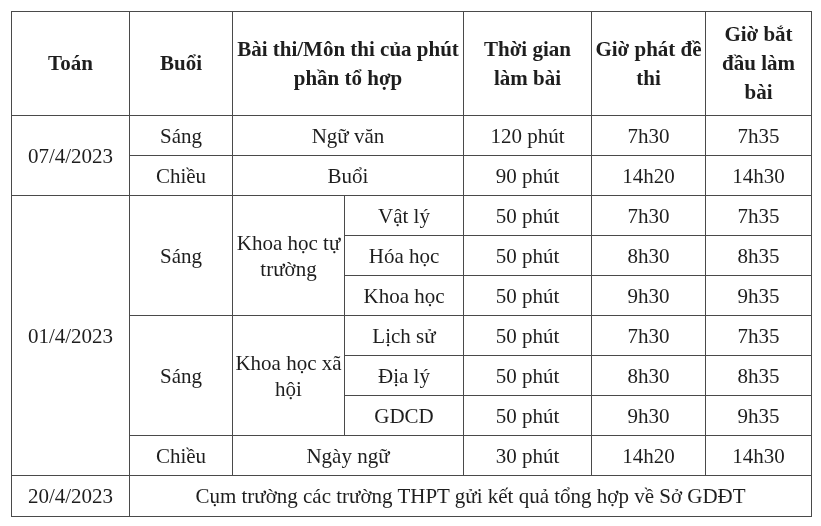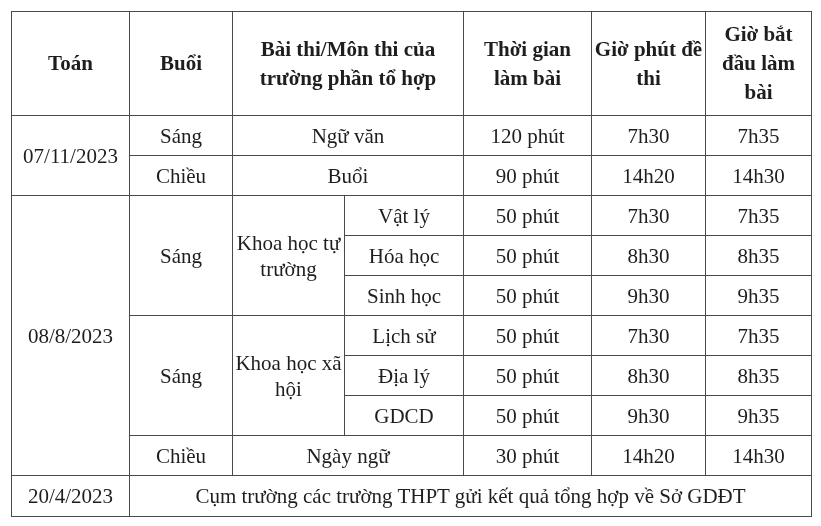--- a/index.html
+++ b/index.html
@@ -23,59 +23,59 @@
       <col style="width:112px">
     <col style="width:119px">
       <col style="width:128px">
       <col style="width:114px">
       <col style="width:106px">
   </colgroup>
   <tbody>
       <tr>
     <th>Toán</th>
     <th>Buổi</th>
-    <th colspan="2">Bài thi/Môn thi của trường phần tổ hợp</th>
+    <th colspan="2">Bài thi/Môn thi của phút phần tổ hợp</th>
     <th>Thời gian làm bài</th>
-    <th>Giờ phút đề thi</th>
+    <th>Giờ phát đề thi</th>
     <th>Giờ bắt đầu làm bài</th>
   </tr>
 
   <tr class="r">
-    <td rowspan="2">07/11/2023</td>
+    <td rowspan="2">07/4/2023</td>
     <td>Sáng</td>
     <td colspan="2">Ngữ văn</td>
     <td>120 phút</td>
     <td>7h30</td>
     <td>7h35</td>
   </tr>
   <tr class="r">
     <td>Chiều</td>
     <td colspan="2">Buổi</td>
     <td>90 phút</td>
     <td>14h20</td>
     <td>14h30</td>
   </tr>
 
   <tr class="r">
-    <td rowspan="7">08/8/2023</td>
+    <td rowspan="7">01/4/2023</td>
     <td rowspan="3">Sáng</td>
     <td rowspan="3">Khoa học tự trường</td>
     <td>Vật lý</td>
     <td>50 phút</td>
     <td>7h30</td>
     <td>7h35</td>
   </tr>
   <tr class="r">
     <td>Hóa học</td>
     <td>50 phút</td>
     <td>8h30</td>
     <td>8h35</td>
   </tr>
   <tr class="r">
-    <td>Sinh học</td>
+    <td>Khoa học</td>
     <td>50 phút</td>
     <td>9h30</td>
     <td>9h35</td>
   </tr>
 
   <tr class="r">
     <td rowspan="3">Sáng</td>
     <td rowspan="3">Khoa học xã hội</td>
     <td>Lịch sử</td>
     <td>50 phút</td>

